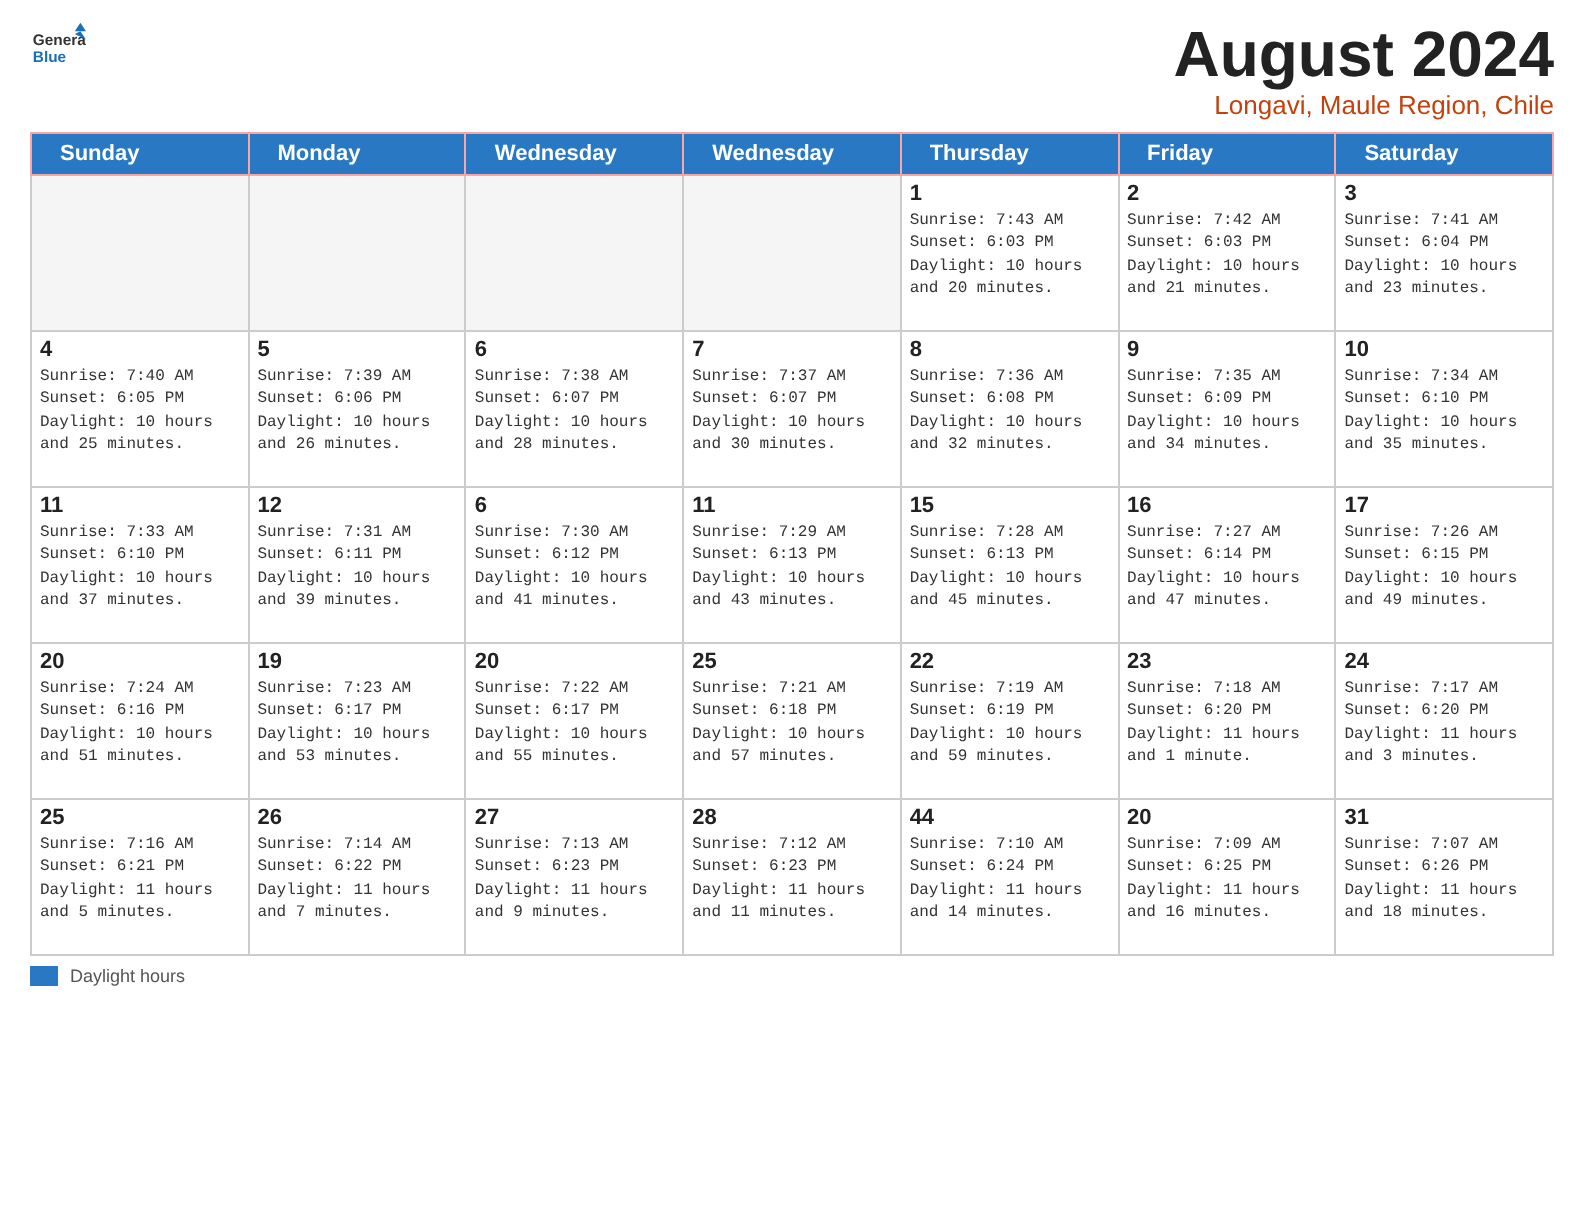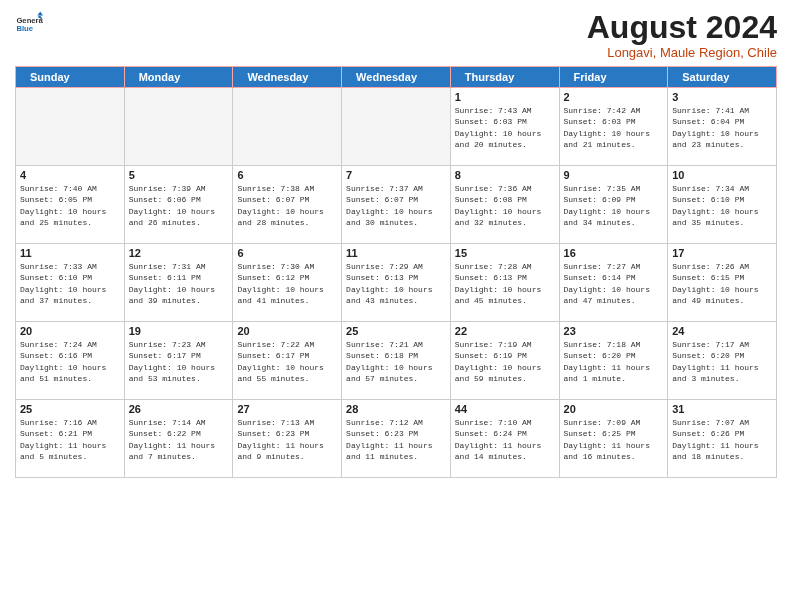--- a/index.html
+++ b/index.html
@@ -263,13 +263,17 @@
             <div class="day-info">Sunrise: 7:09 AM<br>Sunset: 6:25 PM<br>Daylight: 11 hours<br>and 16 minutes.</div>
           </td>
           <td>
             <span class="day-number">31</span>
             <div class="day-info">Sunrise: 7:07 AM<br>Sunset: 6:26 PM<br>Daylight: 11 hours<br>and 18 minutes.</div>
           </td>
         </tr>
       </tbody>
   </table>
 
+  <div class="legend">
+    <span class="legend-box"></span>
+    <span>Daylight hours</span>
+  </div>
 </div>
 
 </body></html>

